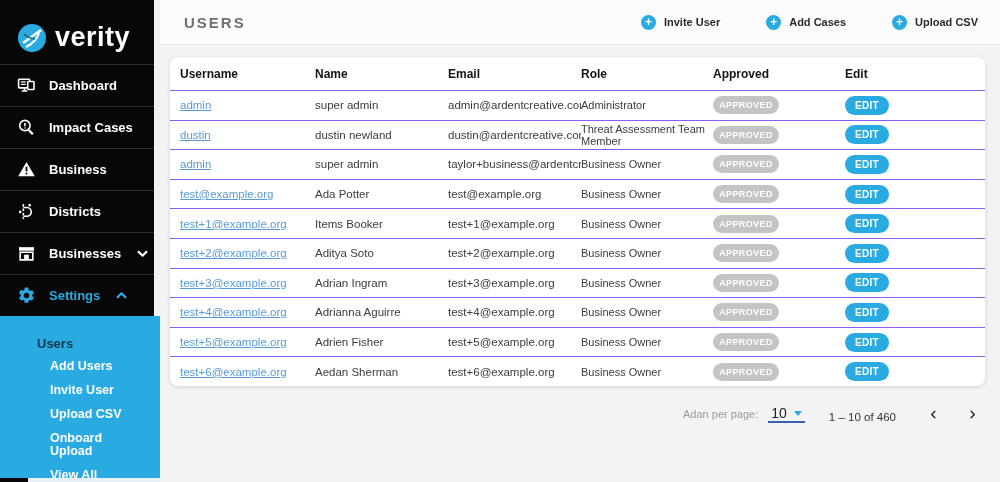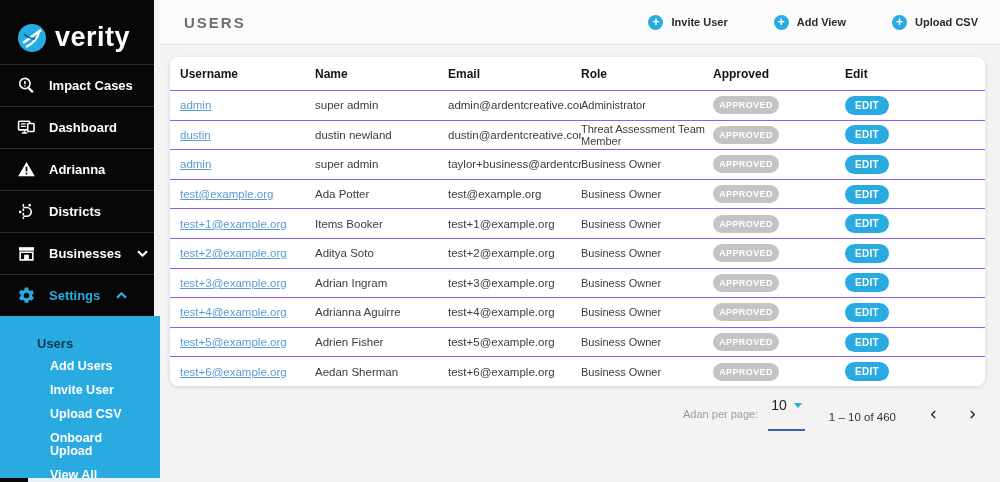--- a/index.html
+++ b/index.html
@@ -47,21 +47,21 @@
   .td.role { line-height:12px; font-size:11px; }
   a.link { color:#5b9bd5; text-decoration:underline; cursor:pointer; }
   .pill { border:none; font-family:inherit; display:inline-flex; align-items:center; justify-content:center;
           color:#fff; font-weight:bold; cursor:pointer; }
   .pill.approved { background:#c4c4c4; width:66px; height:18px; border-radius:9px; font-size:9px; letter-spacing:.4px; }
   .pill.edit { background:#29abe2; width:44px; height:19px; border-radius:10px; font-size:10px; letter-spacing:.3px; }
 
   
   .pagination { position:absolute; top:401px; right:16px; display:flex; align-items:center; height:26px; }
   .ipp-label { color:#9a9a9a; font-size:11px; margin-right:10px; }
-  .ipp-select { display:flex; align-items:center; gap:7px; border-bottom:2px solid #3a5fac; padding:0 3px 16px 3px; cursor:pointer; }
+  .ipp-select { display:flex; align-items:center; gap:7px; border-bottom:2px solid #3a5fac; padding:0 3px 0 3px; cursor:pointer; }
   .ipp-value { font-size:14px; color:#222; }
   .caret-down { width:0; height:0; border-left:4px solid transparent; border-right:4px solid transparent; border-top:5px solid #29abe2; }
   .range { font-size:11.5px; color:#333; margin:6px 26px 0 24px; }
   .page-btn { background:none; border:none; cursor:pointer; padding:2px 6px; display:flex; align-items:center; }
   .page-btn svg { width:11px; height:11px; stroke:#222; }
   .page-btn.next { margin-left:16px; }
 </style>
 </head>
 <body>
 
@@ -72,43 +72,43 @@
       <path d="M7 21 L25 8" stroke="#fff" stroke-width="2.6" fill="none"></path>
       <path d="M10 25 C 18 21 22.5 14.5 23.5 8.5" stroke="#fff" stroke-width="2" fill="none"></path>
       <path d="M8 12 C 11 15 14 16.5 19 17" stroke="#0b5a7a" stroke-width="1.4" fill="none"></path>
     </svg>
     <span class="logo-text">verity</span>
   </div>
 
   <nav class="nav">
     <div class="nav-item">
       <svg class="mi" viewBox="0 0 24 24">
+        <rect x="2" y="4" width="14" height="11" rx="1" fill="none" stroke="#fff" stroke-width="2"></rect>
+        <path d="M5 7.5h6M5 10.5h6" stroke="#fff" stroke-width="1.5"></path>
+        <rect x="13.5" y="7" width="8" height="10" rx="1" fill="#070707" stroke="#fff" stroke-width="2"></rect>
+        <path d="M6 19h7M9.5 15.5v3" stroke="#fff" stroke-width="2"></path>
+      </svg>
+      <span>Dashboard</span>
+    </div>
+    <div class="nav-item">
+      <svg class="mi" viewBox="0 0 24 24">
         <circle cx="10" cy="9.5" r="6.5" fill="none" stroke="#fff" stroke-width="2"></circle>
         <path d="M14.8 15.2 L20 20.5" stroke="#fff" stroke-width="3"></path>
         <path d="M10 6.2v4.2" stroke="#fff" stroke-width="2"></path>
         <circle cx="10" cy="12.6" r="1" fill="#fff"></circle>
       </svg>
       <span>Impact Cases</span>
     </div>
     <div class="nav-item">
       <svg class="mi" viewBox="0 0 24 24">
-        <rect x="2" y="4" width="14" height="11" rx="1" fill="none" stroke="#fff" stroke-width="2"></rect>
-        <path d="M5 7.5h6M5 10.5h6" stroke="#fff" stroke-width="1.5"></path>
-        <rect x="13.5" y="7" width="8" height="10" rx="1" fill="#070707" stroke="#fff" stroke-width="2"></rect>
-        <path d="M6 19h7M9.5 15.5v3" stroke="#fff" stroke-width="2"></path>
-      </svg>
-      <span>Dashboard</span>
-    </div>
-    <div class="nav-item">
-      <svg class="mi" viewBox="0 0 24 24">
         <path d="M12 2.5 L22.5 20.5 H1.5 Z" fill="#fff"></path>
         <rect x="10.9" y="8.5" width="2.2" height="6" fill="#070707"></rect>
         <rect x="10.9" y="16" width="2.2" height="2.2" fill="#070707"></rect>
       </svg>
-      <span>Adrianna</span>
+      <span>Business</span>
     </div>
     <div class="nav-item">
       <svg class="mi" viewBox="0 0 24 24">
         <path d="M8 2.5v19" stroke="#fff" stroke-width="2" stroke-dasharray="3.4 2.2" fill="none"></path>
         <path d="M8 7h4.5a5.5 5.5 0 0 1 0 11H8" stroke="#fff" stroke-width="2" fill="none"></path>
         <rect x="14.5" y="2.5" width="3" height="3" fill="#fff"></rect>
         <rect x="2.5" y="11" width="3" height="3" fill="#fff"></rect>
       </svg>
       <span>Districts</span>
     </div>
@@ -149,21 +149,21 @@
 <main class="main">
   <div class="main-header">
     <span class="page-title">USERS</span>
     <div class="actions">
       <button class="action-btn">
         <span class="plus-circle"></span>
         <span>Invite User</span>
       </button>
       <button class="action-btn">
         <span class="plus-circle"></span>
-        <span>Add View</span>
+        <span>Add Cases</span>
       </button>
       <button class="action-btn">
         <span class="plus-circle"></span>
         <span>Upload CSV</span>
       </button>
     </div>
   </div>
 
   <section class="card">
     <div class="thead">

